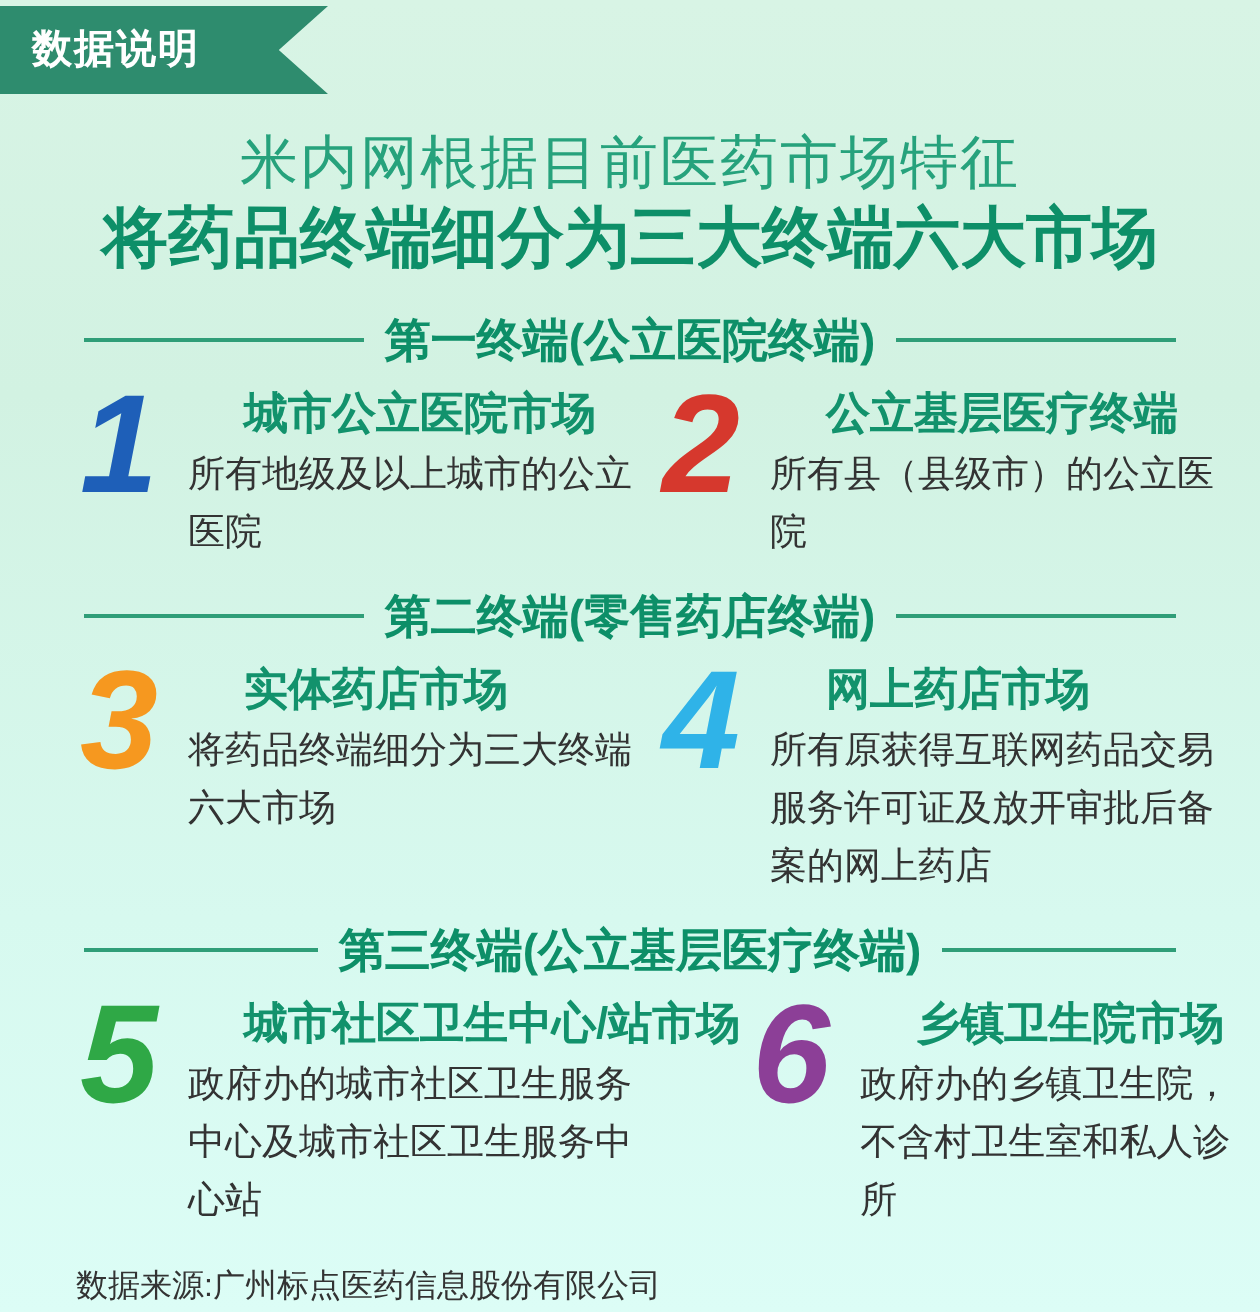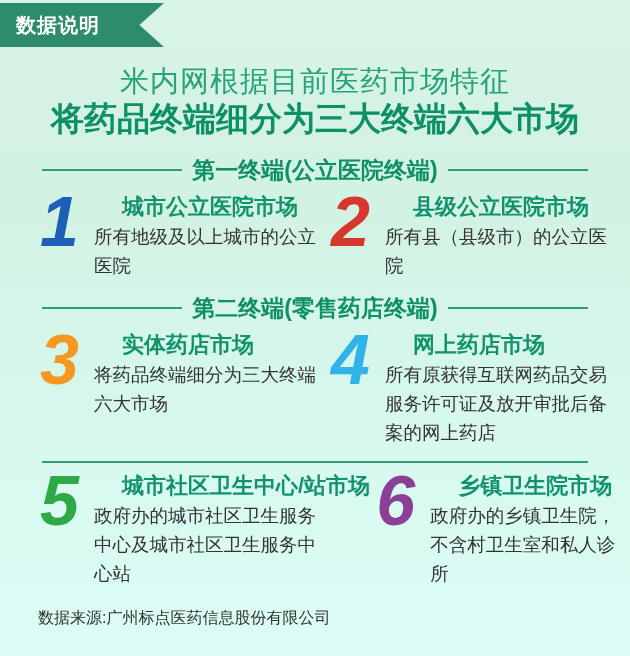--- a/index.html
+++ b/index.html
@@ -66,21 +66,21 @@
       <div class="item">
         <div class="item-number" style="color: rgb(30, 95, 184);">1</div>
         <div class="item-body">
           <div class="item-title">城市公立医院市场</div>
           <div class="item-desc">所有地级及以上城市的公立医院</div>
         </div>
       </div>
       <div class="item">
         <div class="item-number" style="color: rgb(214, 56, 45);">2</div>
         <div class="item-body">
-          <div class="item-title">县级公立医院市场</div>
+          <div class="item-title">公立基层医疗终端</div>
           <div class="item-desc">所有县（县级市）的公立医院</div>
         </div>
       </div>
     </div>
   </div>
 
   <div class="section">
     <div class="section-header">
       <span class="rule"></span>
       <span class="hdr-text">第二终端(零售药店终端)</span>
@@ -100,20 +100,21 @@
           <div class="item-title">网上药店市场</div>
           <div class="item-desc">所有原获得互联网药品交易服务许可证及放开审批后备案的网上药店</div>
         </div>
       </div>
     </div>
   </div>
 
   <div class="section">
     <div class="section-header">
       <span class="rule"></span>
+      <span class="hdr-text">第三终端(公立基层医疗终端)</span>
       <span class="rule"></span>
     </div>
     <div class="items-grid">
       <div class="item">
         <div class="item-number" style="color: rgb(47, 168, 70);">5</div>
         <div class="item-body">
           <div class="item-title">城市社区卫生中心/站市场</div>
           <div class="item-desc">政府办的城市社区卫生服务中心及城市社区卫生服务中心站</div>
         </div>
       </div>

